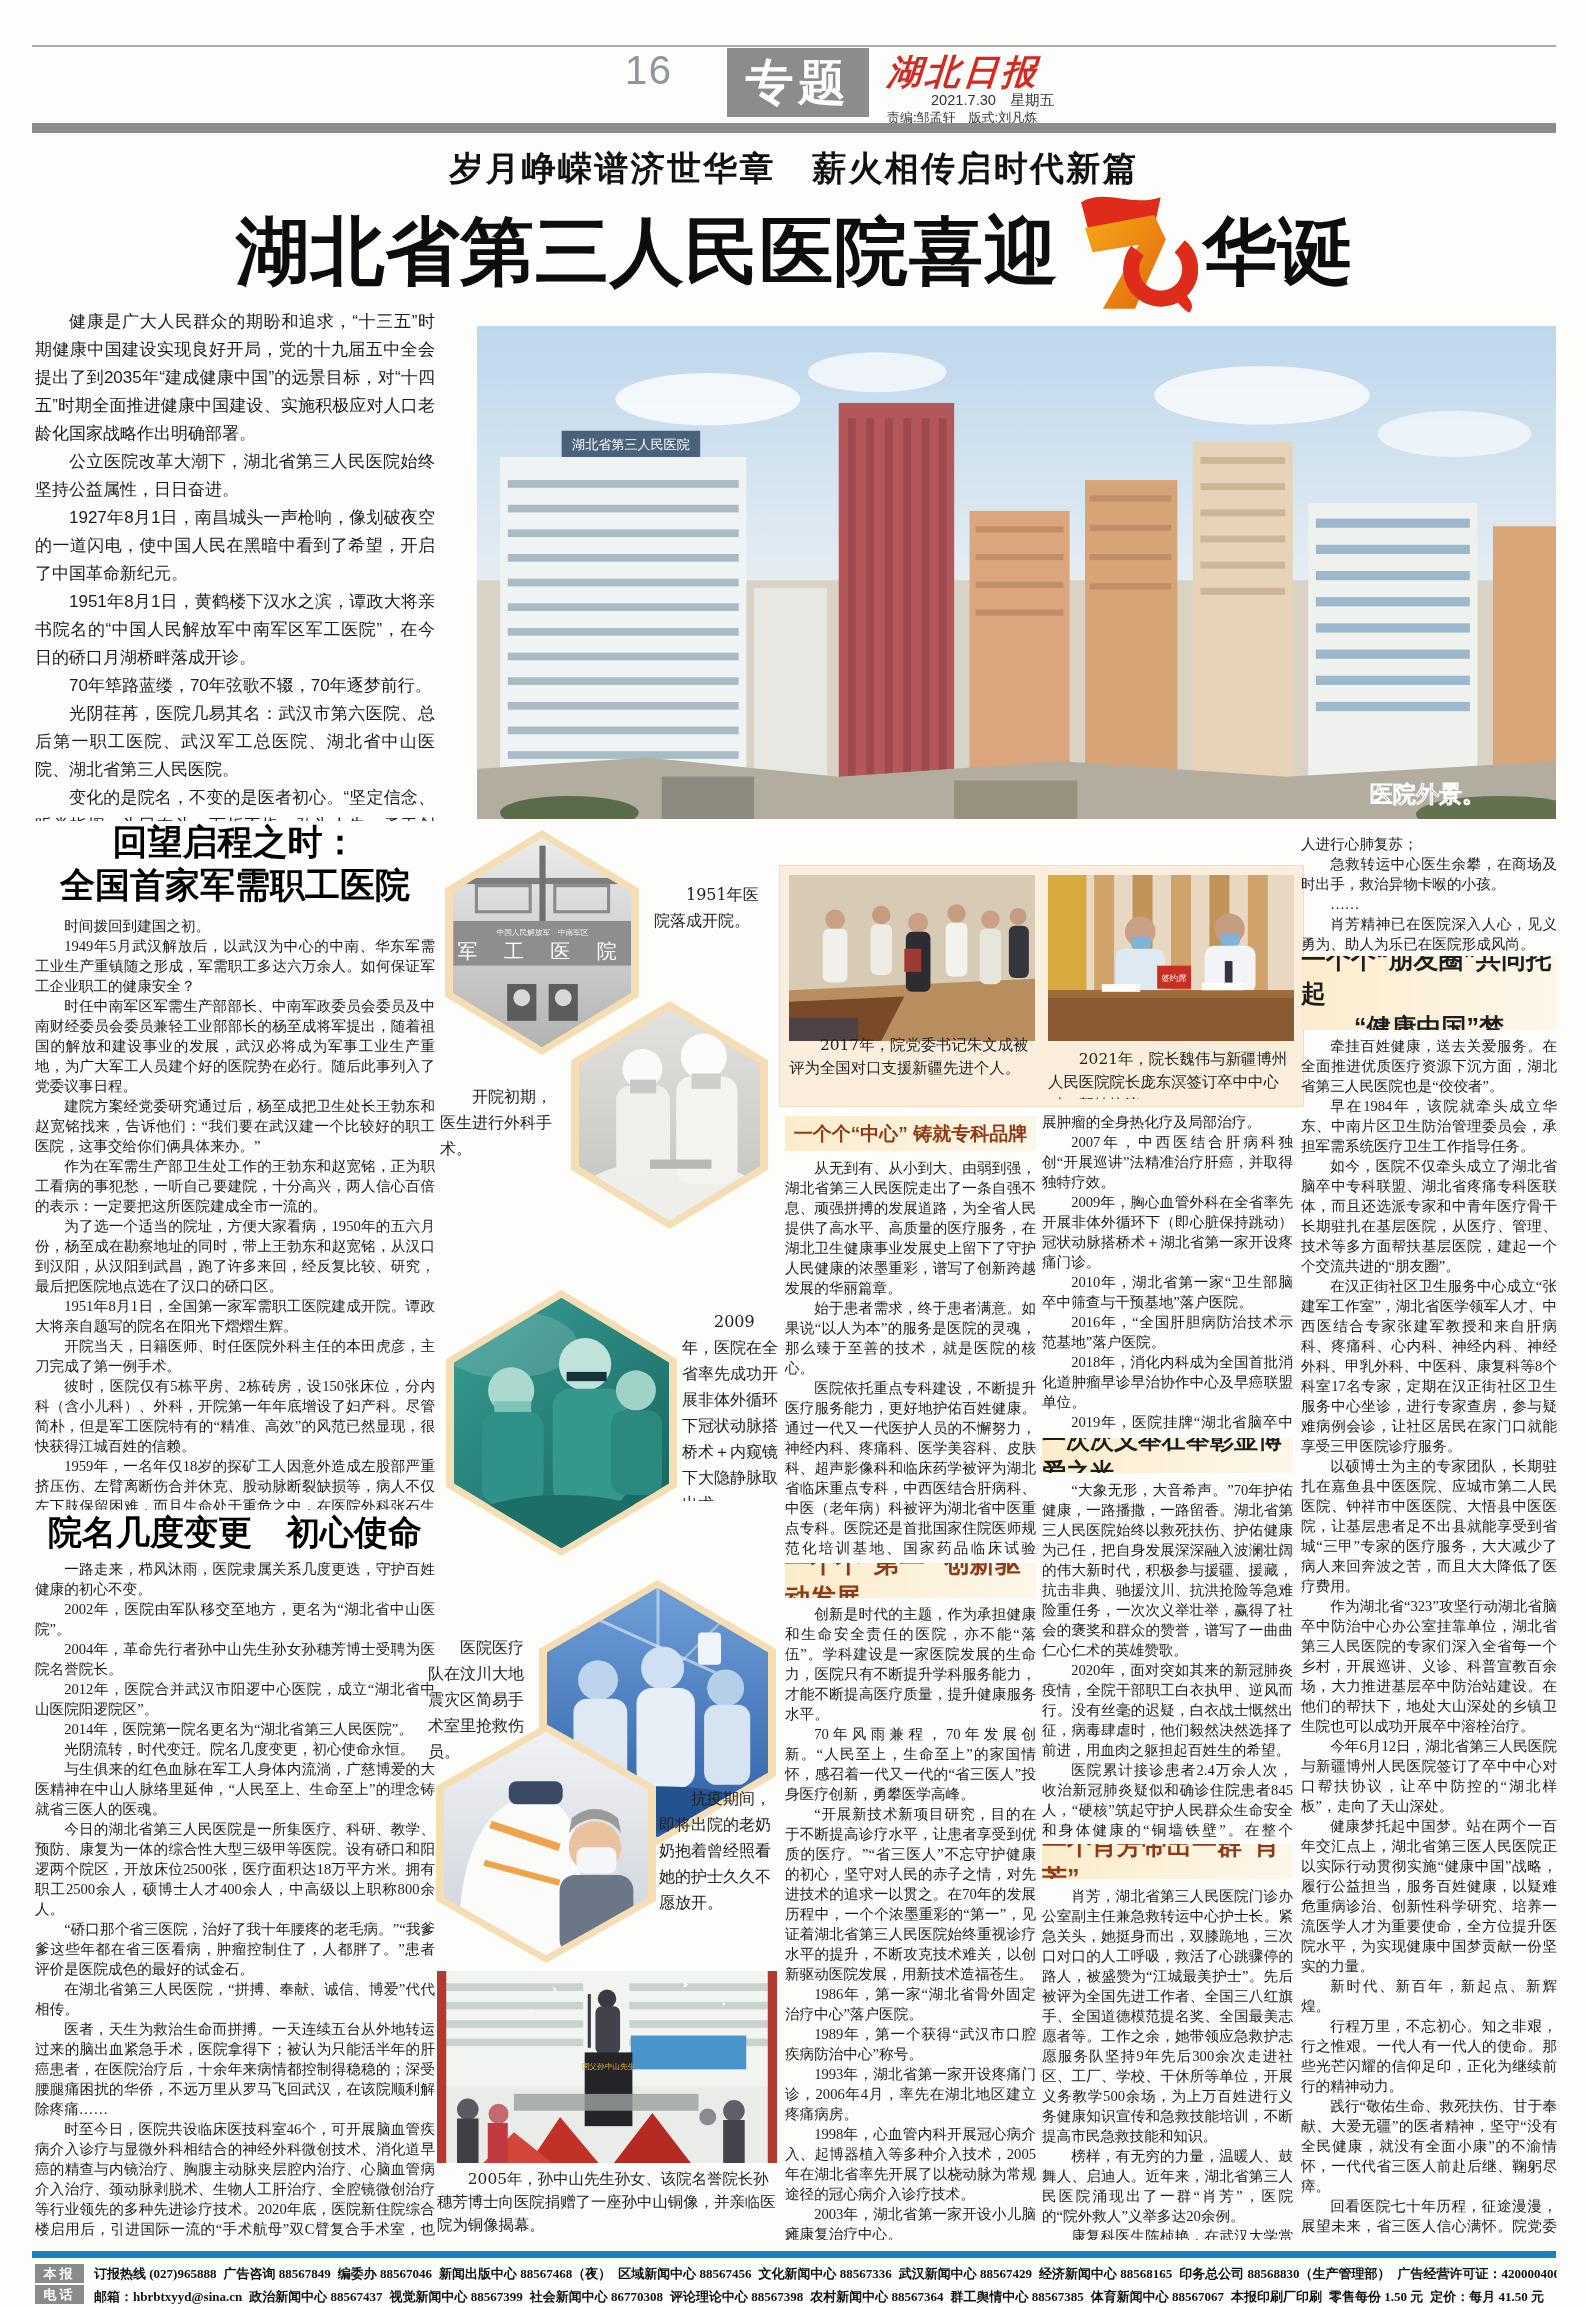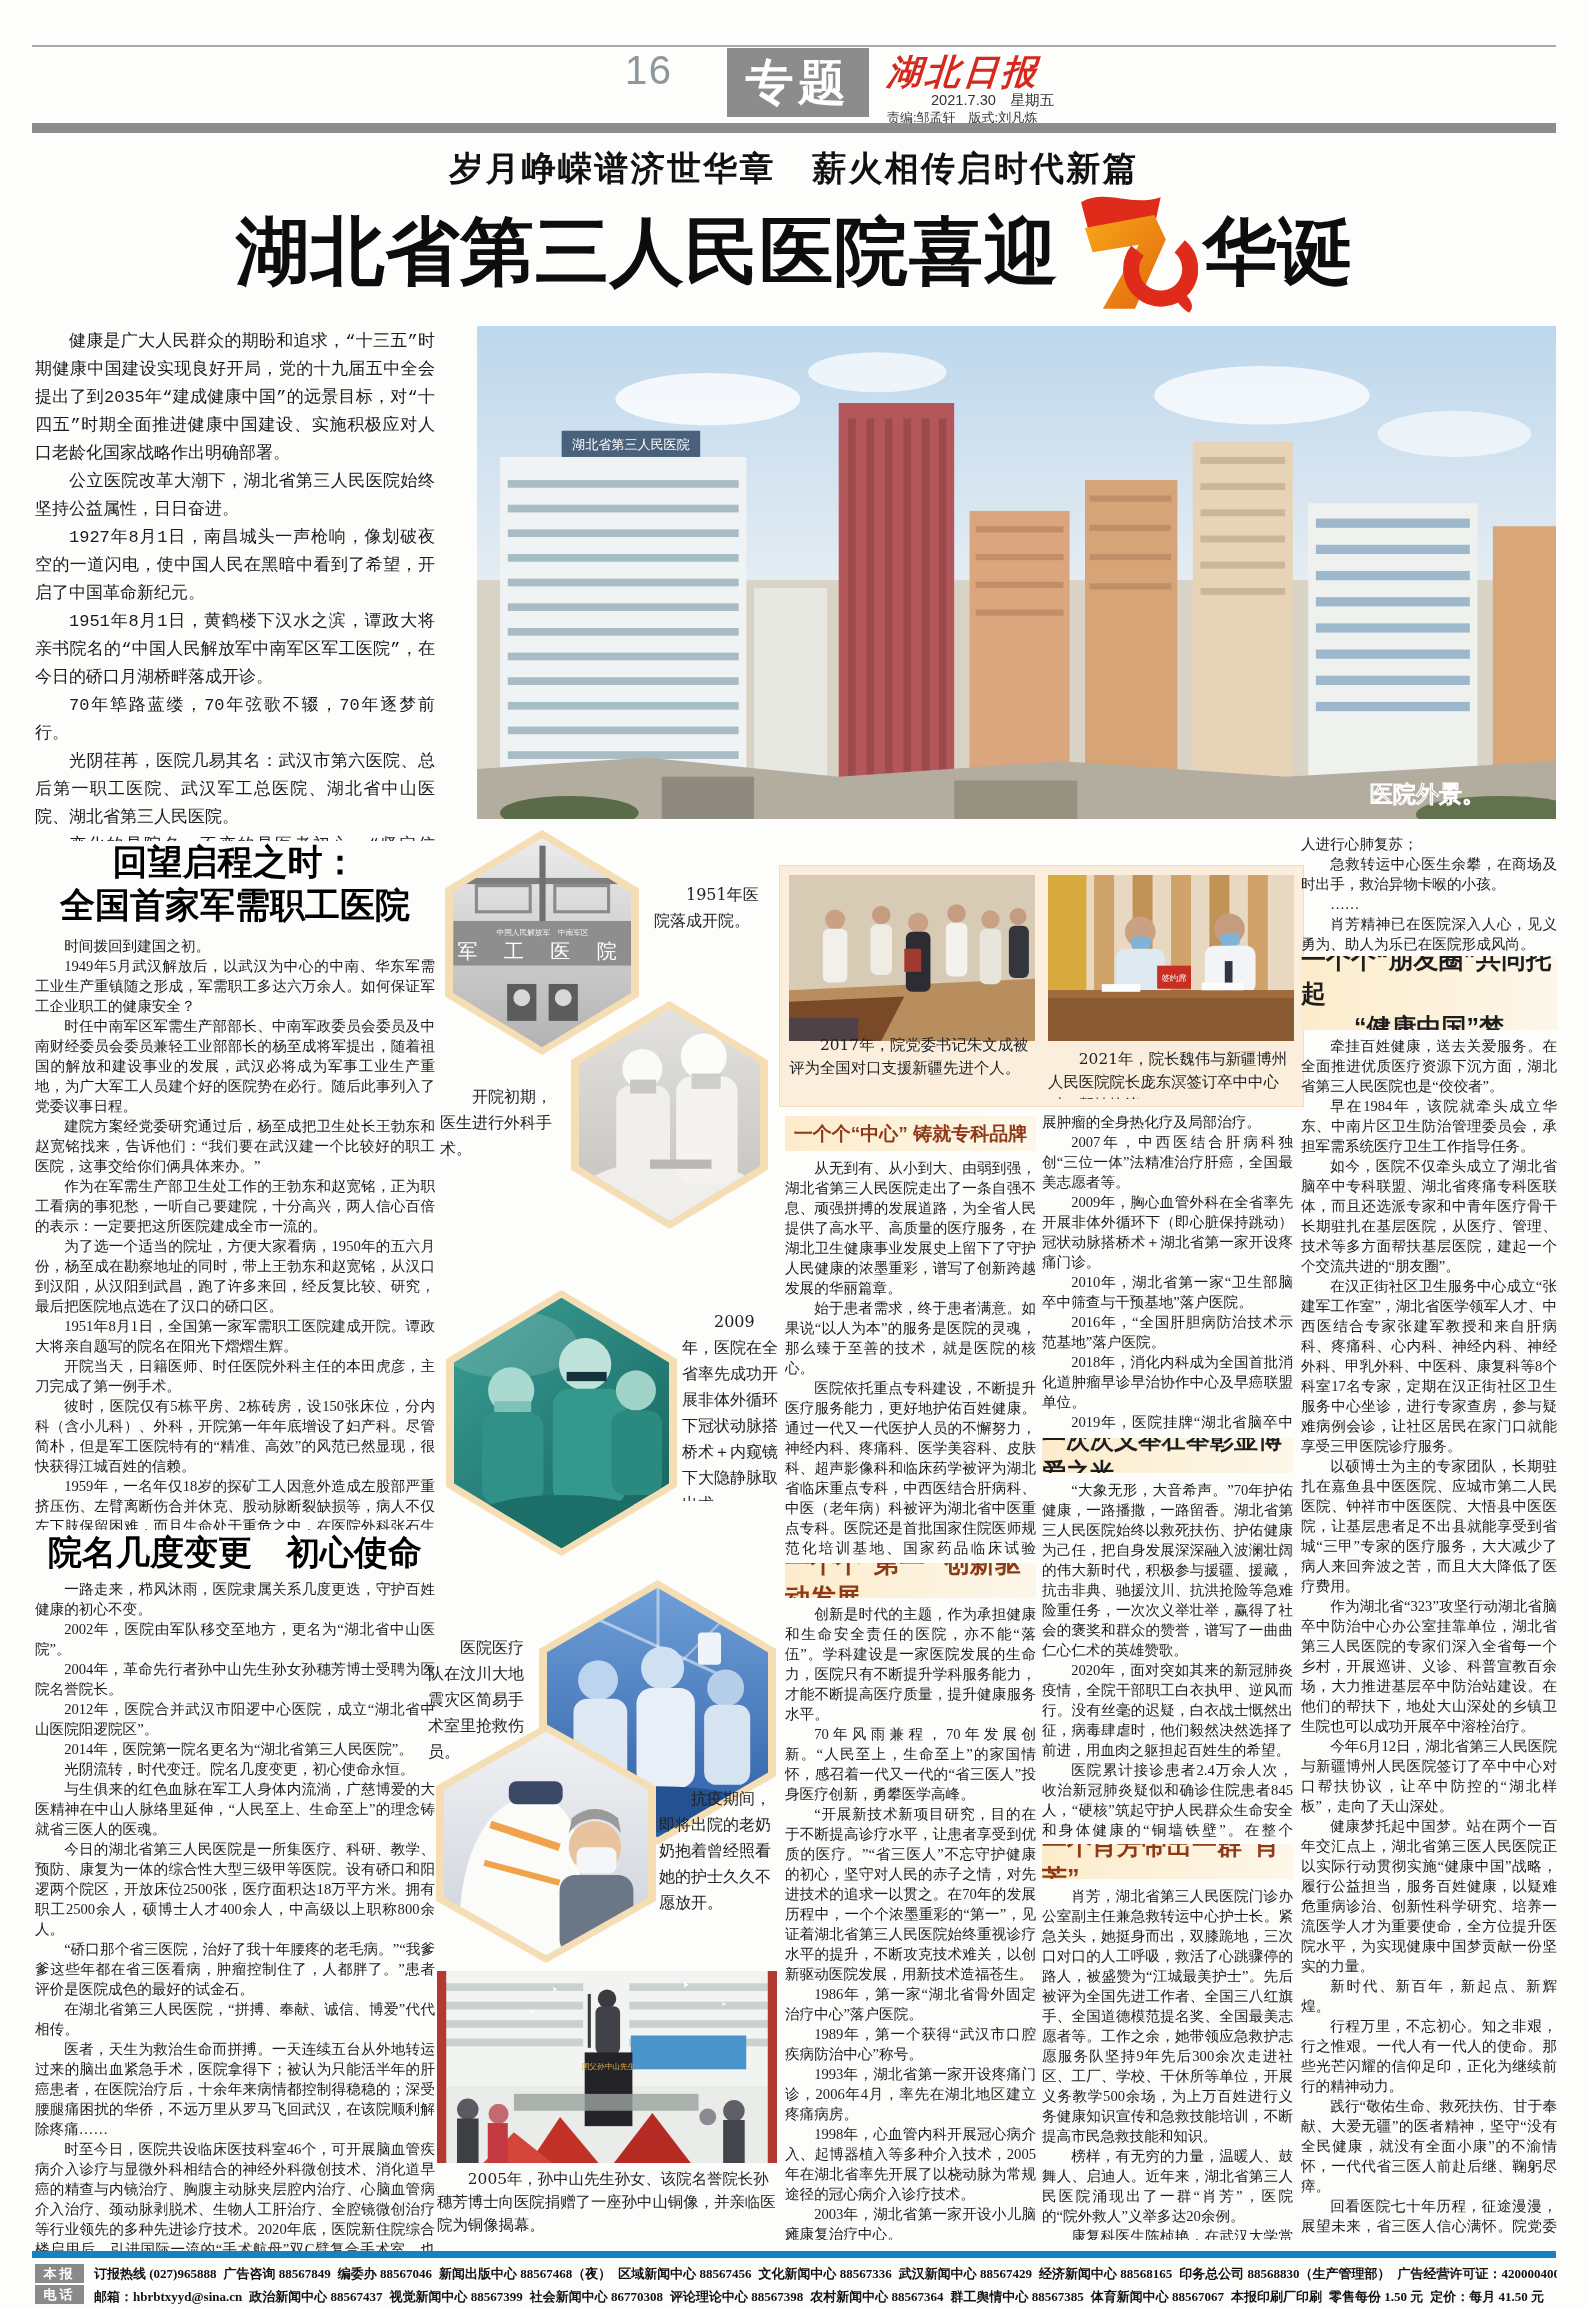--- a/index.html
+++ b/index.html
@@ -15,21 +15,21 @@
   .paperlogo{color:#d5281e;font-weight:700;font-size:35px;font-style:italic;letter-spacing:3.1px;
              font-family:"DejaVu Serif",serif;transform:skewX(-4deg);}
   .mh-small{font-family:"Liberation Sans",sans-serif;font-size:14.6px;color:#333;}
   
   .kicker{font-family:"Liberation Sans",sans-serif;font-weight:700;font-size:34px;color:#111;
           text-align:center;letter-spacing:2.3px;}
   .mainline{display:flex;align-items:center;justify-content:center;gap:4.6px;}
   .maintitle{font-family:"Liberation Sans",sans-serif;font-weight:900;font-size:74px;color:#0d0d0d;letter-spacing:0.8px;}
   
   .btxt{font-size:14.6px;line-height:20px;text-align:justify;overflow:hidden;}
-  .kai{font-family:Liberation Mono, monospace;margin-top:20px;}
+  .kai{font-family:Liberation Sans, sans-serif;}
   .intro{font-size:17px;line-height:28px;}
   .para{margin:0;text-indent:2em;}
   .no-indent{text-indent:0;}
   .sec-head-left{font-family:"Liberation Serif",serif;font-weight:900;text-align:center;color:#000;overflow:hidden;}
   .strip{background:linear-gradient(90deg,#fceccb,#fdf7ea);display:flex;flex-direction:column;align-items:center;
          justify-content:center;font-family:"Liberation Sans",sans-serif;font-weight:700;overflow:hidden;}
   .strip.red{color:#8f3a16;}
   .strip.dark{color:#1d1d1d;}
   .cap{font-family:"DejaVu Serif",serif;font-size:16px;line-height:26px;color:#222;text-indent:2em;overflow:hidden;}
   .cap-photo{font-size:15.4px;line-height:23px;}
@@ -415,21 +415,21 @@
       <p class="para">1986年，第一家“湖北省骨外固定治疗中心”落户医院。</p>
       <p class="para">1989年，第一个获得“武汉市口腔疾病防治中心”称号。</p>
       <p class="para">1993年，湖北省第一家开设疼痛门诊，2006年4月，率先在湖北地区建立疼痛病房。</p>
       <p class="para">1998年，心血管内科开展冠心病介入、起博器植入等多种介入技术，2005年在湖北省率先开展了以桡动脉为常规途径的冠心病介入诊疗技术。</p>
       <p class="para">2003年，湖北省第一家开设小儿脑瘫康复治疗中心。</p>
     </div>
 
   <div class="abs btxt" style="left:1042px;top:1112px;width:251px;height:323px;">
     <p class="para no-indent">展肿瘤的全身热化疗及局部治疗。</p>
     <div>
-        <p class="para">2007年，中西医结合肝病科独创“三位一体”法精准治疗肝癌，全国最美志愿者等。</p>
+        <p class="para">2007年，中西医结合肝病科独创“开展巡讲”法精准治疗肝癌，并取得独特疗效。</p>
         <p class="para">2009年，胸心血管外科在全省率先开展非体外循环下（即心脏保持跳动）冠状动脉搭桥术＋湖北省第一家开设疼痛门诊。</p>
         <p class="para">2010年，湖北省第一家“卫生部脑卒中筛查与干预基地”落户医院。</p>
         <p class="para">2016年，“全国肝胆病防治技术示范基地”落户医院。</p>
         <p class="para">2018年，消化内科成为全国首批消化道肿瘤早诊早治协作中心及早癌联盟单位。</p>
         <p class="para">2019年，医院挂牌“湖北省脑卒中诊疗中心”。</p>
       </div>
   </div>
   <div class="abs strip dark" style="left:1042px;top:1438px;width:251px;height:35px;font-size:24px;">一次次义举壮举彰显博爱之光</div>
   <div class="abs btxt" style="left:1042px;top:1480px;width:251px;height:362px;">
       <p class="para">“大象无形，大音希声。”70年护佑健康，一路播撒，一路留香。湖北省第三人民医院始终以救死扶伤、护佑健康为己任，把自身发展深深融入波澜壮阔的伟大新时代，积极参与援疆、援藏，抗击非典、驰援汶川、抗洪抢险等急难险重任务，一次次义举壮举，赢得了社会的褒奖和群众的赞誉，谱写了一曲曲仁心仁术的英雄赞歌。</p>

